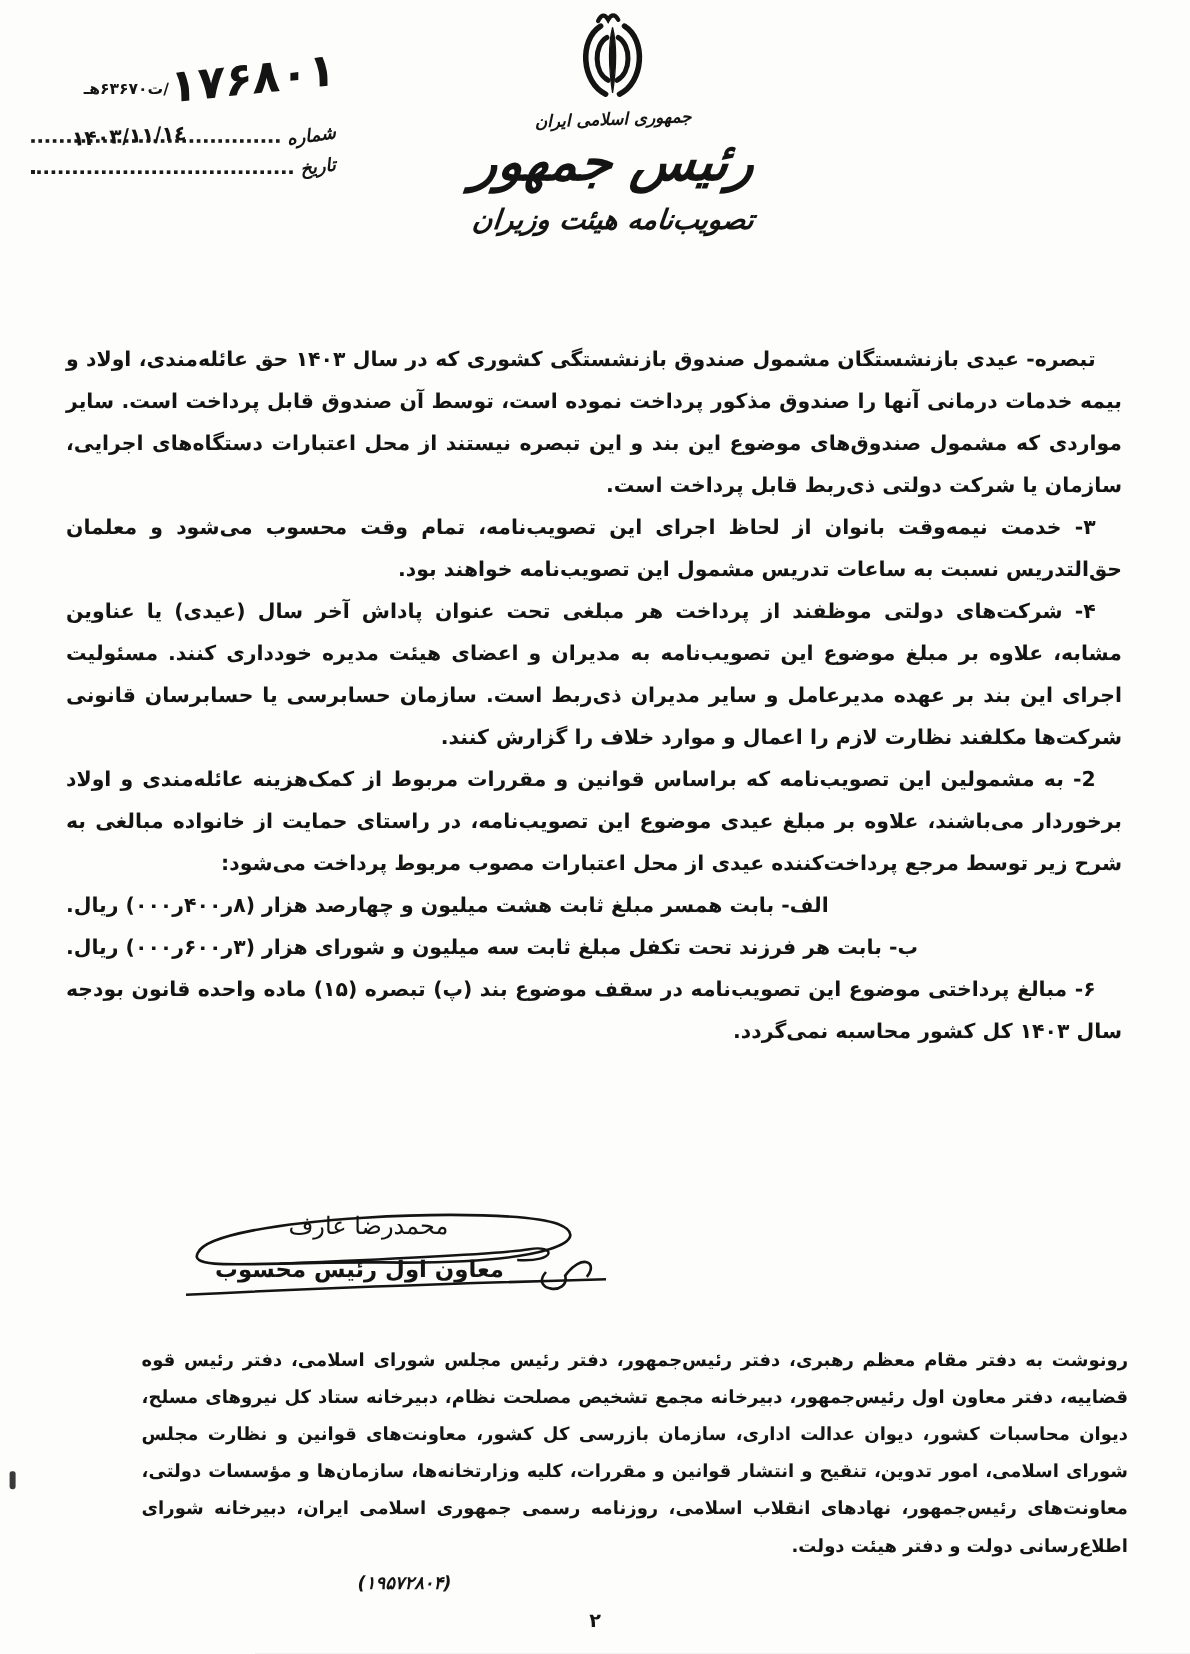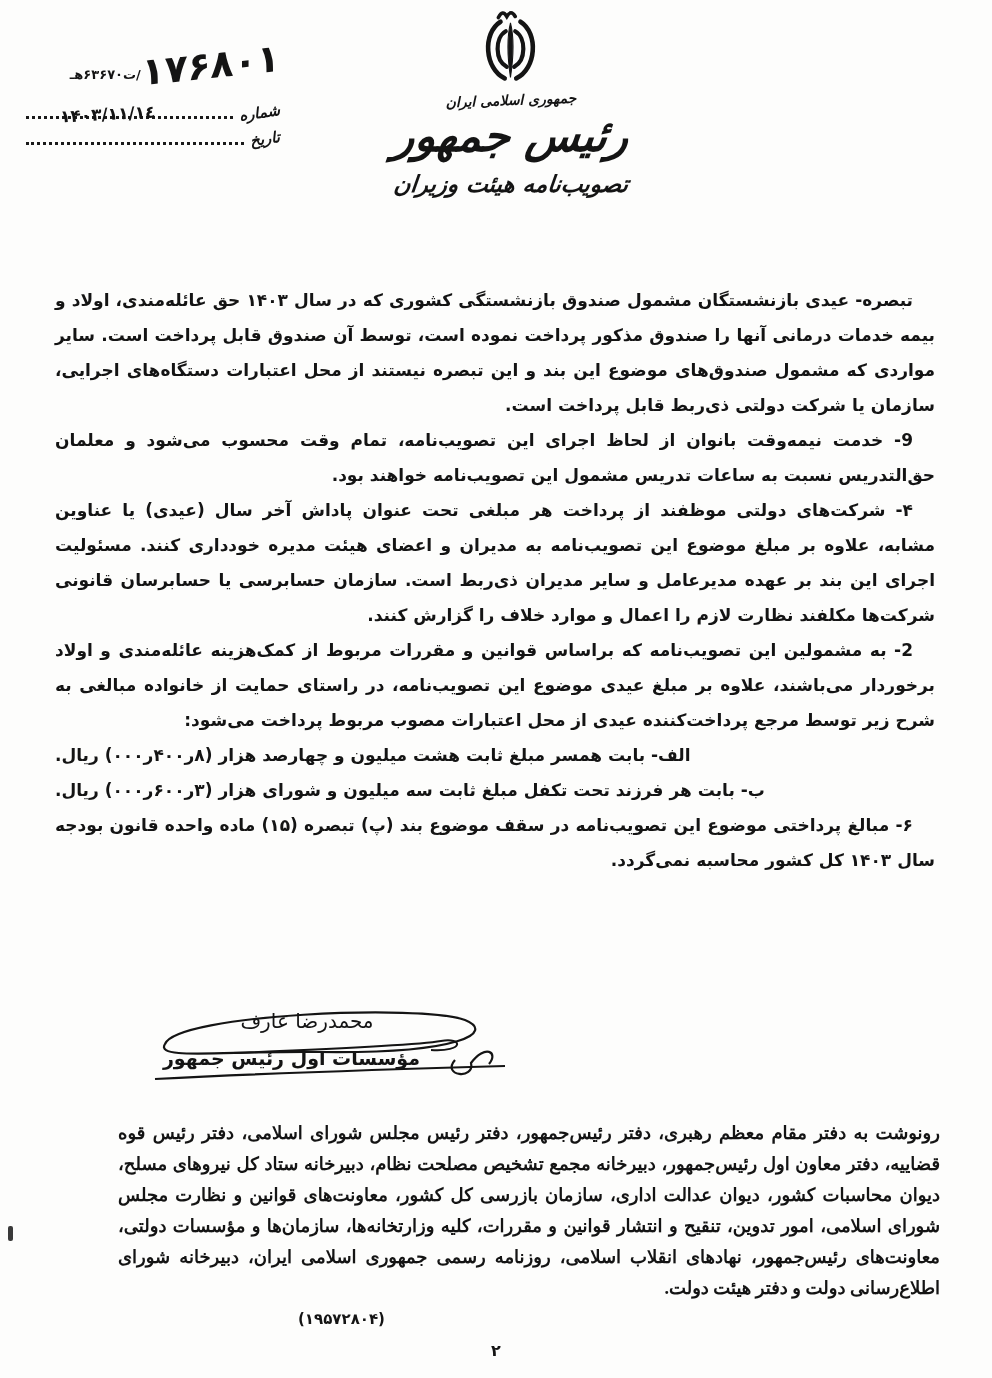--- a/index.html
+++ b/index.html
@@ -60,27 +60,28 @@
     font-size:20px;font-weight:normal;white-space:nowrap;
   }
   .sig-title{
     position:absolute;top:47px;right:105px;width:240px;text-align:center;
     font-size:19px;font-weight:bold;white-space:nowrap;
   }
 
   
   .footer{position:absolute;right:52px;left:118px;top:1118px;}
   .footer-text{
-    margin:0;font-size:18px;font-weight:700;line-height:31px;text-align:justify;font-family:Liberation Serif, serif;
+    margin:0;font-size:15px;font-weight:700;line-height:31px;text-align:justify;
   }
   .footer-lead{font-weight:bold;}
   .footer-ref{
     margin-top:0;font-size:15px;font-weight:bold;
     text-align:left;padding-left:180px;line-height:30px;
     direction:ltr;
+    font-style:italic;
   }
 
   
   .page-number{
     position:absolute;left:0;right:0;bottom:18px;text-align:center;
     font-size:16px;font-weight:bold;
   }
   .speck{
     position:absolute;left:8px;top:1226px;width:5px;height:15px;
     background:#3a3a3a;border-radius:2px;
@@ -116,37 +117,37 @@
       <path d="M22,15 C4.5,26 7,60 26,69" stroke-width="4.4"></path>
       <path d="M41,15 C58.5,26 56,60 37,69" stroke-width="4.4"></path>
     </svg>
     <div class="lh-country">جمهوری اسلامی ایران</div>
     <div class="lh-office">رئیس جمهور</div>
     <div class="lh-doctype">تصویب‌نامه هیئت وزیران</div>
   </div>
 
   <div class="body-text">
     <p>تبصره- عیدی بازنشستگان مشمول صندوق بازنشستگی کشوری که در سال ۱۴۰۳ حق عائله‌مندی، اولاد و بیمه خدمات درمانی آنها را صندوق مذکور پرداخت نموده است، توسط آن صندوق قابل پرداخت است. سایر مواردی که مشمول صندوق‌های موضوع این بند و این تبصره نیستند از محل اعتبارات دستگاه‌های اجرایی، سازمان یا شرکت دولتی ذی‌ربط قابل پرداخت است.</p>
-    <p>9- خدمت نیمه‌وقت بانوان از لحاظ اجرای این تصویب‌نامه، تمام وقت محسوب می‌شود و معلمان حق‌التدریس نسبت به ساعات تدریس مشمول این تصویب‌نامه خواهند بود.</p>
+    <p>۳- خدمت نیمه‌وقت بانوان از لحاظ اجرای این تصویب‌نامه، تمام وقت محسوب می‌شود و معلمان حق‌التدریس نسبت به ساعات تدریس مشمول این تصویب‌نامه خواهند بود.</p>
     <p>۴- شرکت‌های دولتی موظفند از پرداخت هر مبلغی تحت عنوان پاداش آخر سال (عیدی) یا عناوین مشابه، علاوه بر مبلغ موضوع این تصویب‌نامه به مدیران و اعضای هیئت مدیره خودداری کنند. مسئولیت اجرای این بند بر عهده مدیرعامل و سایر مدیران ذی‌ربط است. سازمان حسابرسی یا حسابرسان قانونی شرکت‌ها مکلفند نظارت لازم را اعمال و موارد خلاف را گزارش کنند.</p>
     <p>2- به مشمولین این تصویب‌نامه که براساس قوانین و مقررات مربوط از کمک‌هزینه عائله‌مندی و اولاد برخوردار می‌باشند، علاوه بر مبلغ عیدی موضوع این تصویب‌نامه، در راستای حمایت از خانواده مبالغی به شرح زیر توسط مرجع پرداخت‌کننده عیدی از محل اعتبارات مصوب مربوط پرداخت می‌شود:</p>
     <p class="item-line">الف- بابت همسر مبلغ ثابت هشت میلیون و چهارصد هزار (۸ر۴۰۰ر۰۰۰) ریال.</p>
     <p class="item-line">ب- بابت هر فرزند تحت تکفل مبلغ ثابت سه میلیون و شورای هزار (۳ر۶۰۰ر۰۰۰) ریال.</p>
     <p>۶- مبالغ پرداختی موضوع این تصویب‌نامه در سقف موضوع بند (پ) تبصره (۱۵) ماده واحده قانون بودجه سال ۱۴۰۳ کل کشور محاسبه نمی‌گردد.</p>
   </div>
 
   <div class="signature">
     <svg class="sig-scribble" width="392" height="100" viewBox="0 0 392 100" fill="none" stroke="#141414">
       <path d="M32,44 C44,14 290,4 332,20 C362,32 330,54 185,52 C85,51 22,60 32,44" stroke-width="2.2"></path>
       <path d="M100,53 C200,49 285,45 308,41 C330,37 332,52 298,50" stroke-width="2"></path>
       <path d="M322,60 C308,76 342,80 338,63 C352,44 366,52 356,64" stroke-width="2.2"></path>
       <path d="M22,79 C140,73 300,68 372,66" stroke-width="2.2"></path>
     </svg>
     <div class="sig-name">محمدرضا عارف</div>
-    <div class="sig-title">مؤسسات اول رئیس جمهور</div>
+    <div class="sig-title">معاون اول رئیس محسوب</div>
   </div>
 
   <div class="footer">
     <p class="footer-text"><span class="footer-lead">رونوشت به</span><span> دفتر مقام معظم رهبری، دفتر رئیس‌جمهور، دفتر رئیس مجلس شورای اسلامی، دفتر رئیس قوه قضاییه، دفتر معاون اول رئیس‌جمهور، دبیرخانه مجمع تشخیص مصلحت نظام، دبیرخانه ستاد کل نیروهای مسلح، دیوان محاسبات کشور، دیوان عدالت اداری، سازمان بازرسی کل کشور، معاونت‌های قوانین و نظارت مجلس شورای اسلامی، امور تدوین، تنقیح و انتشار قوانین و مقررات، کلیه وزارتخانه‌ها، سازمان‌ها و مؤسسات دولتی، معاونت‌های رئیس‌جمهور، نهادهای انقلاب اسلامی، روزنامه رسمی جمهوری اسلامی ایران، دبیرخانه شورای اطلاع‌رسانی دولت و دفتر هیئت دولت.</span></p>
     <div class="footer-ref" dir="rtl">(۱۹۵۷۲۸۰۴)</div>
   </div>
 
   <div class="page-number">۲</div>
 
   <div class="speck"></div>

